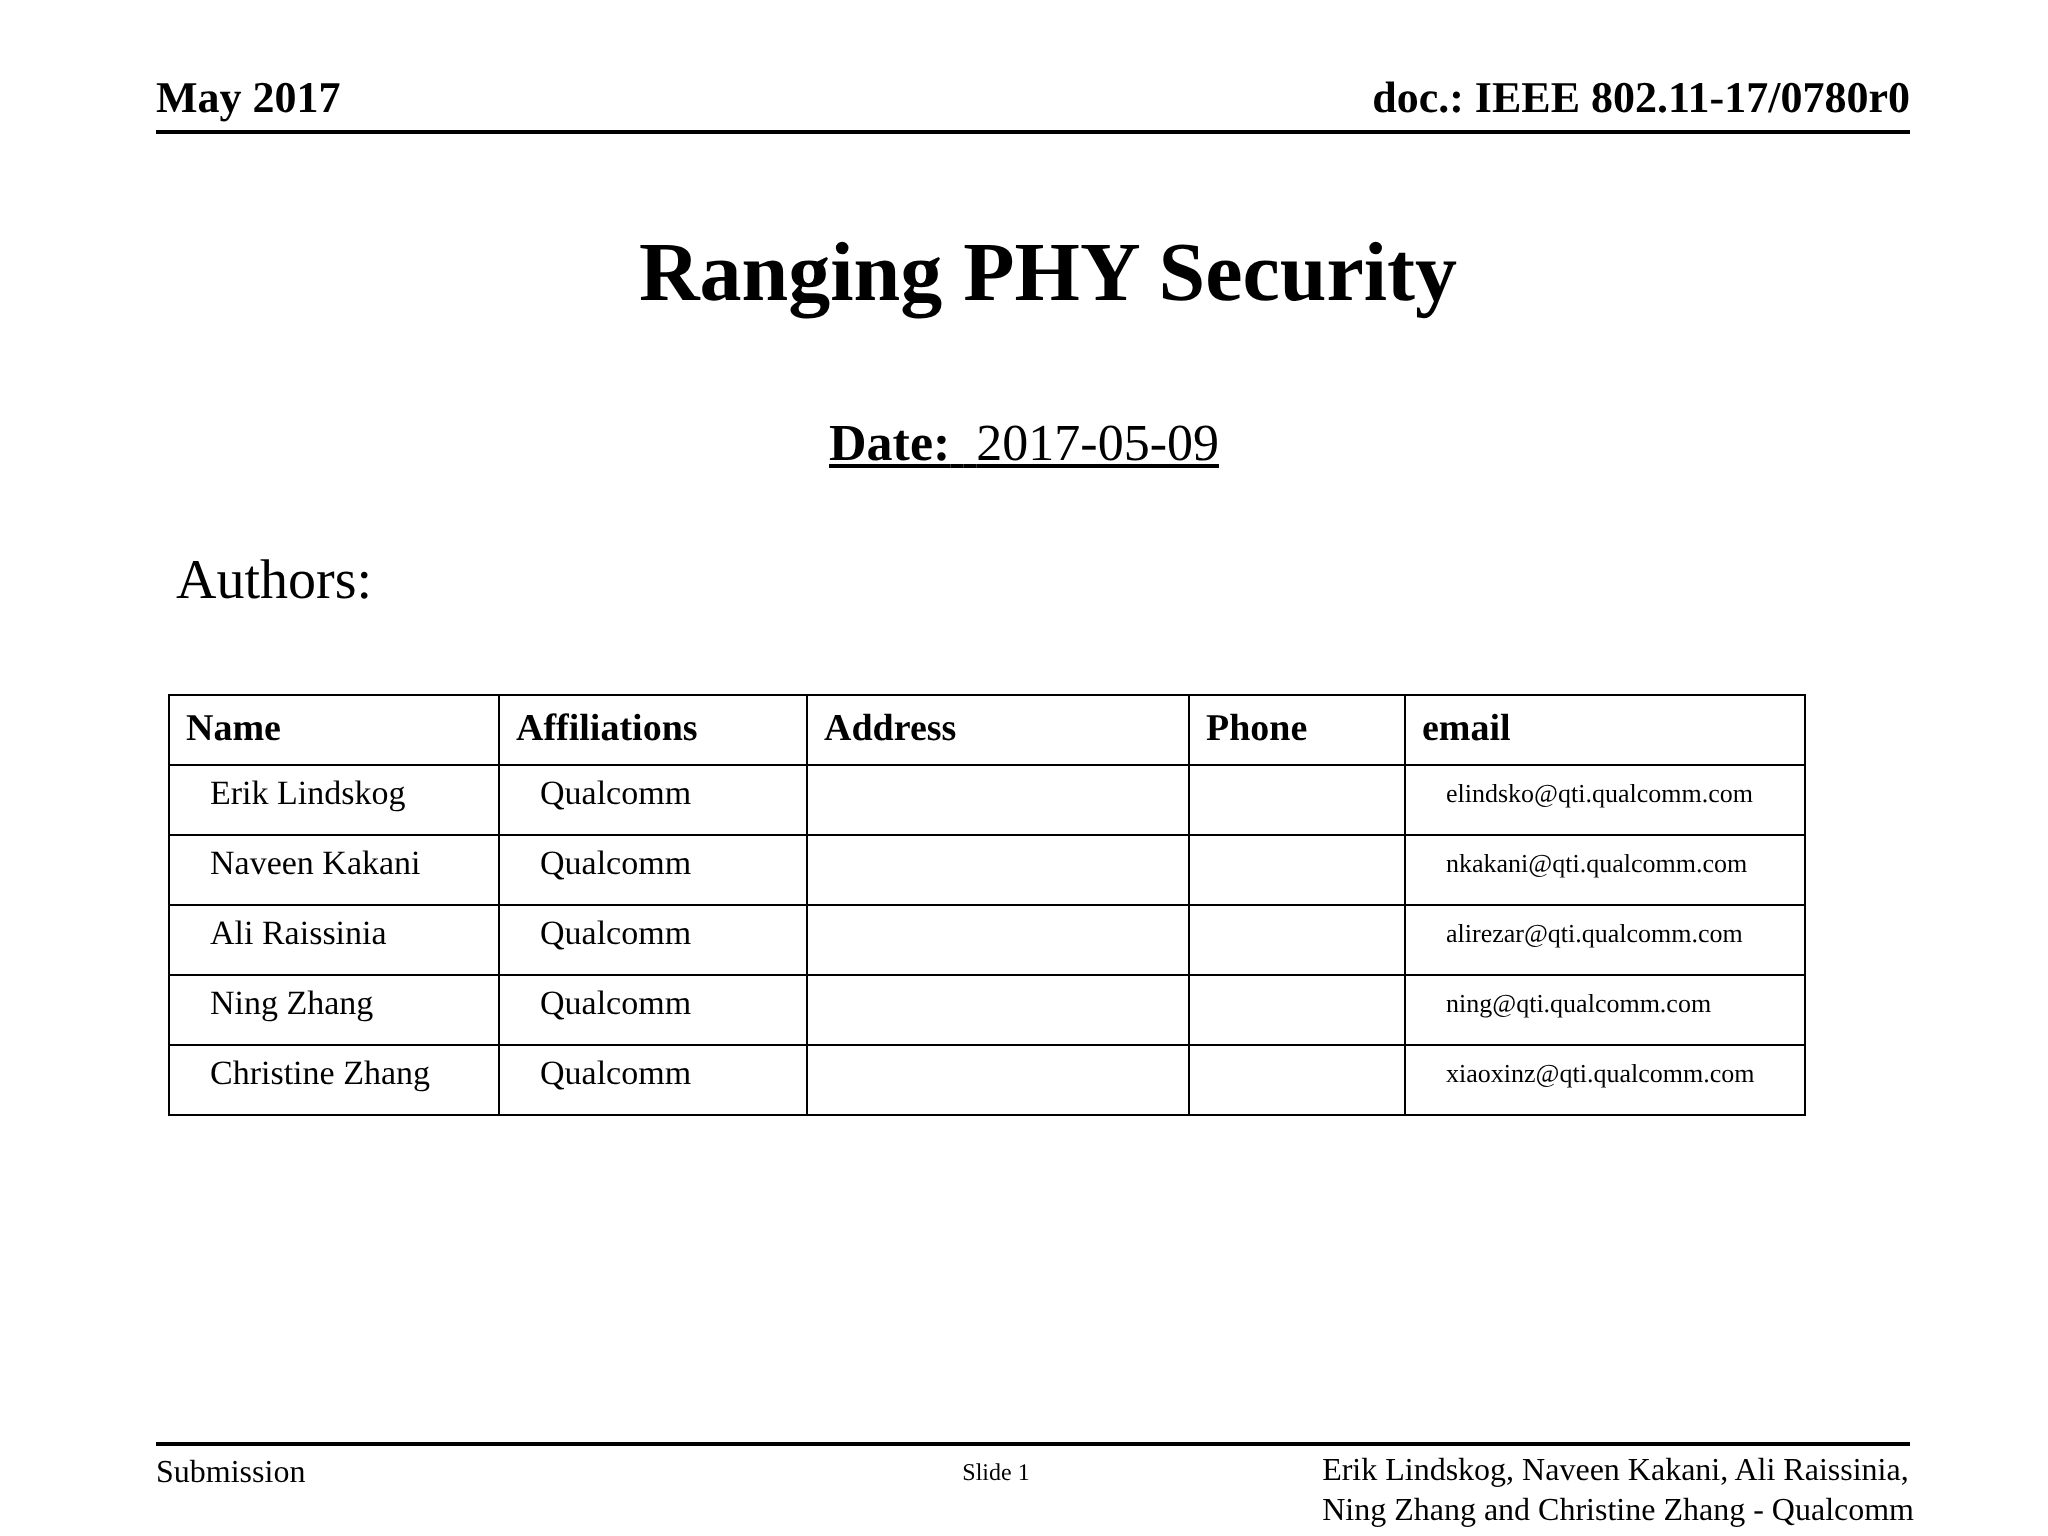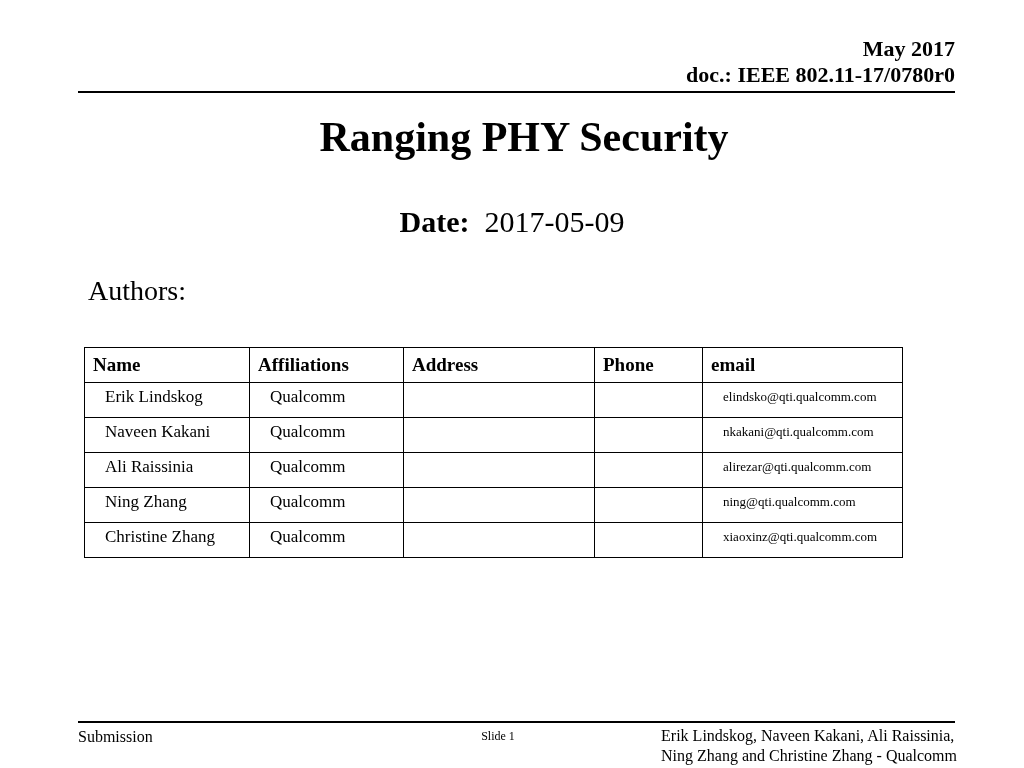--- a/index.html
+++ b/index.html
@@ -1,15 +1,15 @@
 <!DOCTYPE html>
 <html><head>
 <meta charset="utf-8">
 <style>
-  * { margin: 0; padding: 0; box-sizing: border-box; flex-direction: column; }
+  * { margin: 0; padding: 0; box-sizing: border-box; }
   html, body { width: 1024px; height: 768px; }
   body {
     position: relative;
     background: #ffffff;
     color: #000000;
     font-family: "Liberation Serif", "DejaVu Serif", serif;
     overflow: hidden;
   }
 
   
@@ -39,22 +39,23 @@
     font-size: 42px;
     line-height: 50px;
     margin-left: 12px;
   }
   .slide-date {
     position: absolute;
     left: 0;
     top: 206px;
     width: 1024px;
     text-align: center;
-    font-size: 30px;
+    font-size: 26px;
     line-height: 32px;
+    text-decoration: underline;
   }
   .slide-date .date-label { font-weight: bold; }
 
   .authors-label {
     position: absolute;
     left: 88px;
     top: 274px;
     font-size: 28px;
     line-height: 34px;
   }

